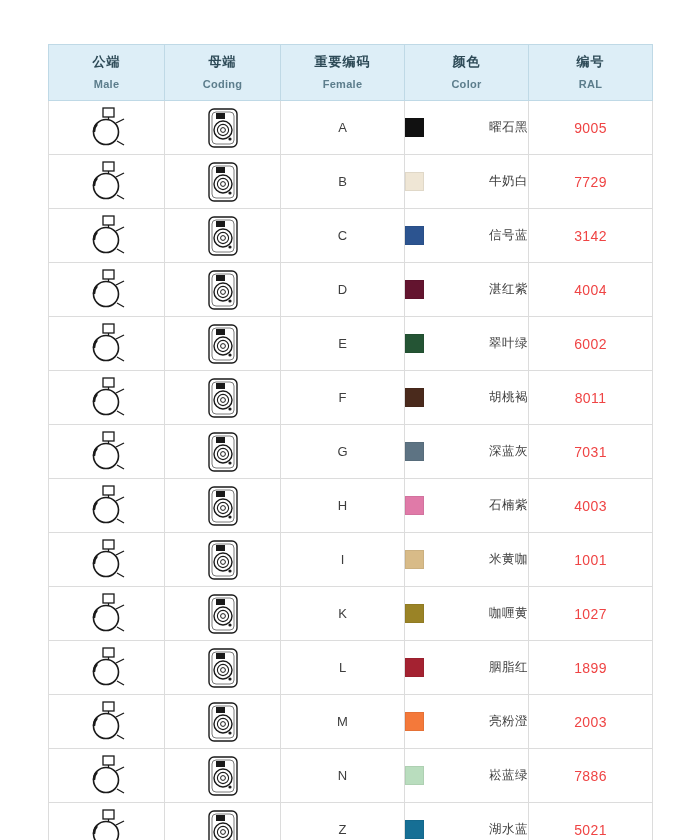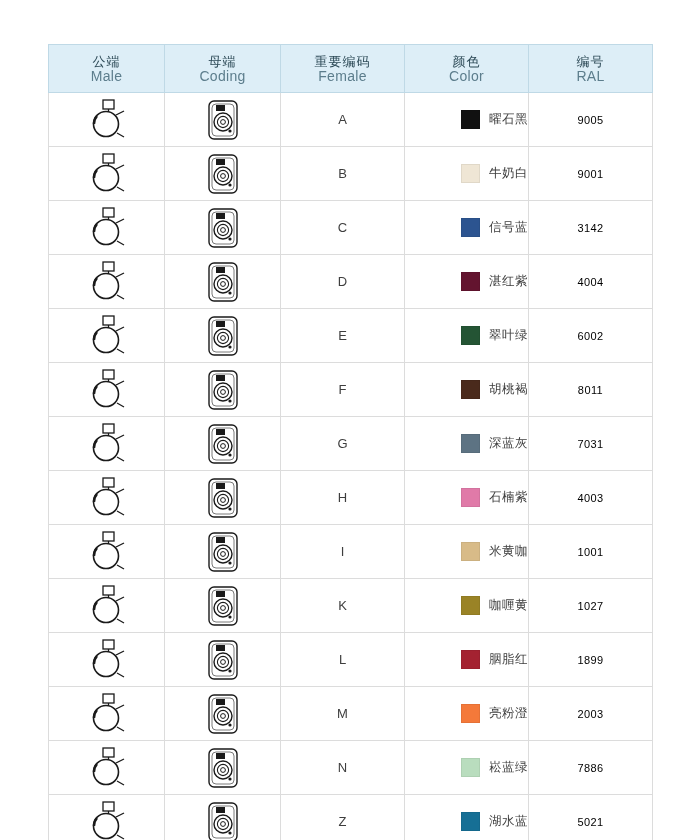--- a/index.html
+++ b/index.html
@@ -29,64 +29,65 @@
   table.coding-table col.c-male   { width: 116px; }
   table.coding-table col.c-female { width: 116px; }
   table.coding-table col.c-coding { width: 124px; }
   table.coding-table col.c-color  { width: 124px; }
   table.coding-table col.c-ral    { width: 124px; }
 
   thead th {
     background: #ddeef7;
     border: 1px solid #bfd9e6;
     padding: 8px 2px 9px 2px;
-    font-weight: normal;
+    font-weight: bold;
     text-align: center;
     vertical-align: middle;
   }
   thead th .cn {
     display: block;
     font-size: 13px;
     color: #2d4a57;
     letter-spacing: 1px;
     line-height: 17px;
   }
   thead th .en {
     display: block;
-    font-size: 14px;
+    font-size: 11px;
     color: #5c7d8c;
     line-height: 13px;
     letter-spacing: .3px;
+    margin-top: 8px;
   }
 
   tbody td {
     border: 1px solid #dcdcdc;
     height: 49px;
     padding: 0;
     text-align: center;
     vertical-align: middle;
     font-size: 12.5px;
     color: #4a4a4a;
   }
   tbody tr td.cell-icon {
     padding: 2px 0;
   }
   td.cell-coding {
     font-size: 13px;
     color: #3e3e3e;
   }
   td.cell-ral {
-    font-size: 11px;
-    color: #000000;
+    font-size: 14px;
+    color: #ef4444;
     letter-spacing: .4px;
   }
   .color-wrap {
     display: flex;
     align-items: center;
-    justify-content: flex-end;
+    justify-content: space-between;
     gap: 9px;
   }
   .swatch {
     width: 17px;
     height: 17px;
     flex: 0 0 auto;
     border: 1px solid rgba(0,0,0,0.06);
   }
   .color-name {
     font-size: 12.5px;
@@ -199,21 +200,21 @@
               </svg>
             </div>
           </td>
           <td class="cell-coding">B</td>
           <td>
             <div class="color-wrap">
               <span class="swatch" style="background:#efe6d5"></span>
               <span class="color-name">牛奶白</span>
             </div>
           </td>
-          <td class="cell-ral">9001</td>
+          <td class="cell-ral">7729</td>
         </tr>
         <tr>
           <td class="cell-icon">
             <div class="icon-box">
               <svg width="46" height="44" viewBox="0 0 46 44">
                 <rect x="19" y="2" width="11" height="9" fill="none" stroke="#1a1a1a" stroke-width="1.3"></rect>
                 <line x1="24.5" y1="11" x2="24.5" y2="14" stroke="#1a1a1a" stroke-width="1.3"></line>
                 <circle cx="22" cy="26" r="12.5" fill="none" stroke="#1a1a1a" stroke-width="1.6"></circle>
                 <path d="M32 17 L40 13" stroke="#1a1a1a" stroke-width="1.3" fill="none"></path>
                 <path d="M33 35 L40 39" stroke="#1a1a1a" stroke-width="1.3" fill="none"></path>

